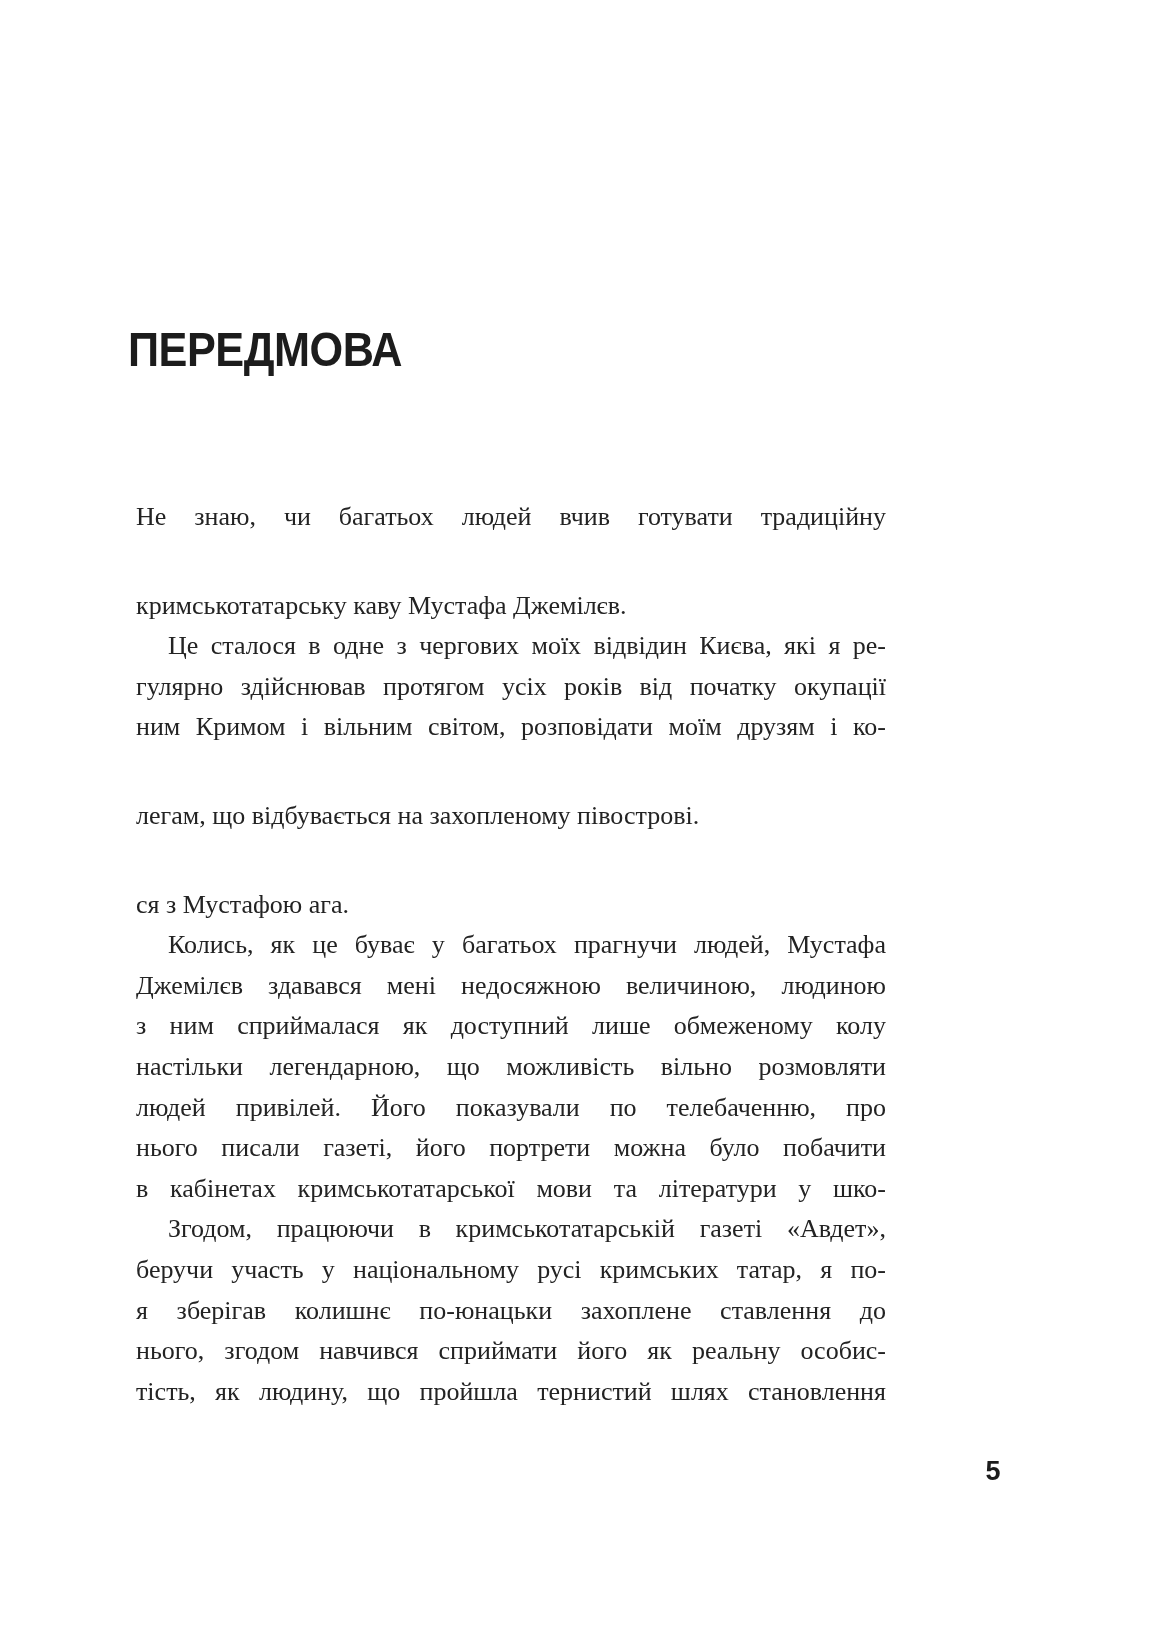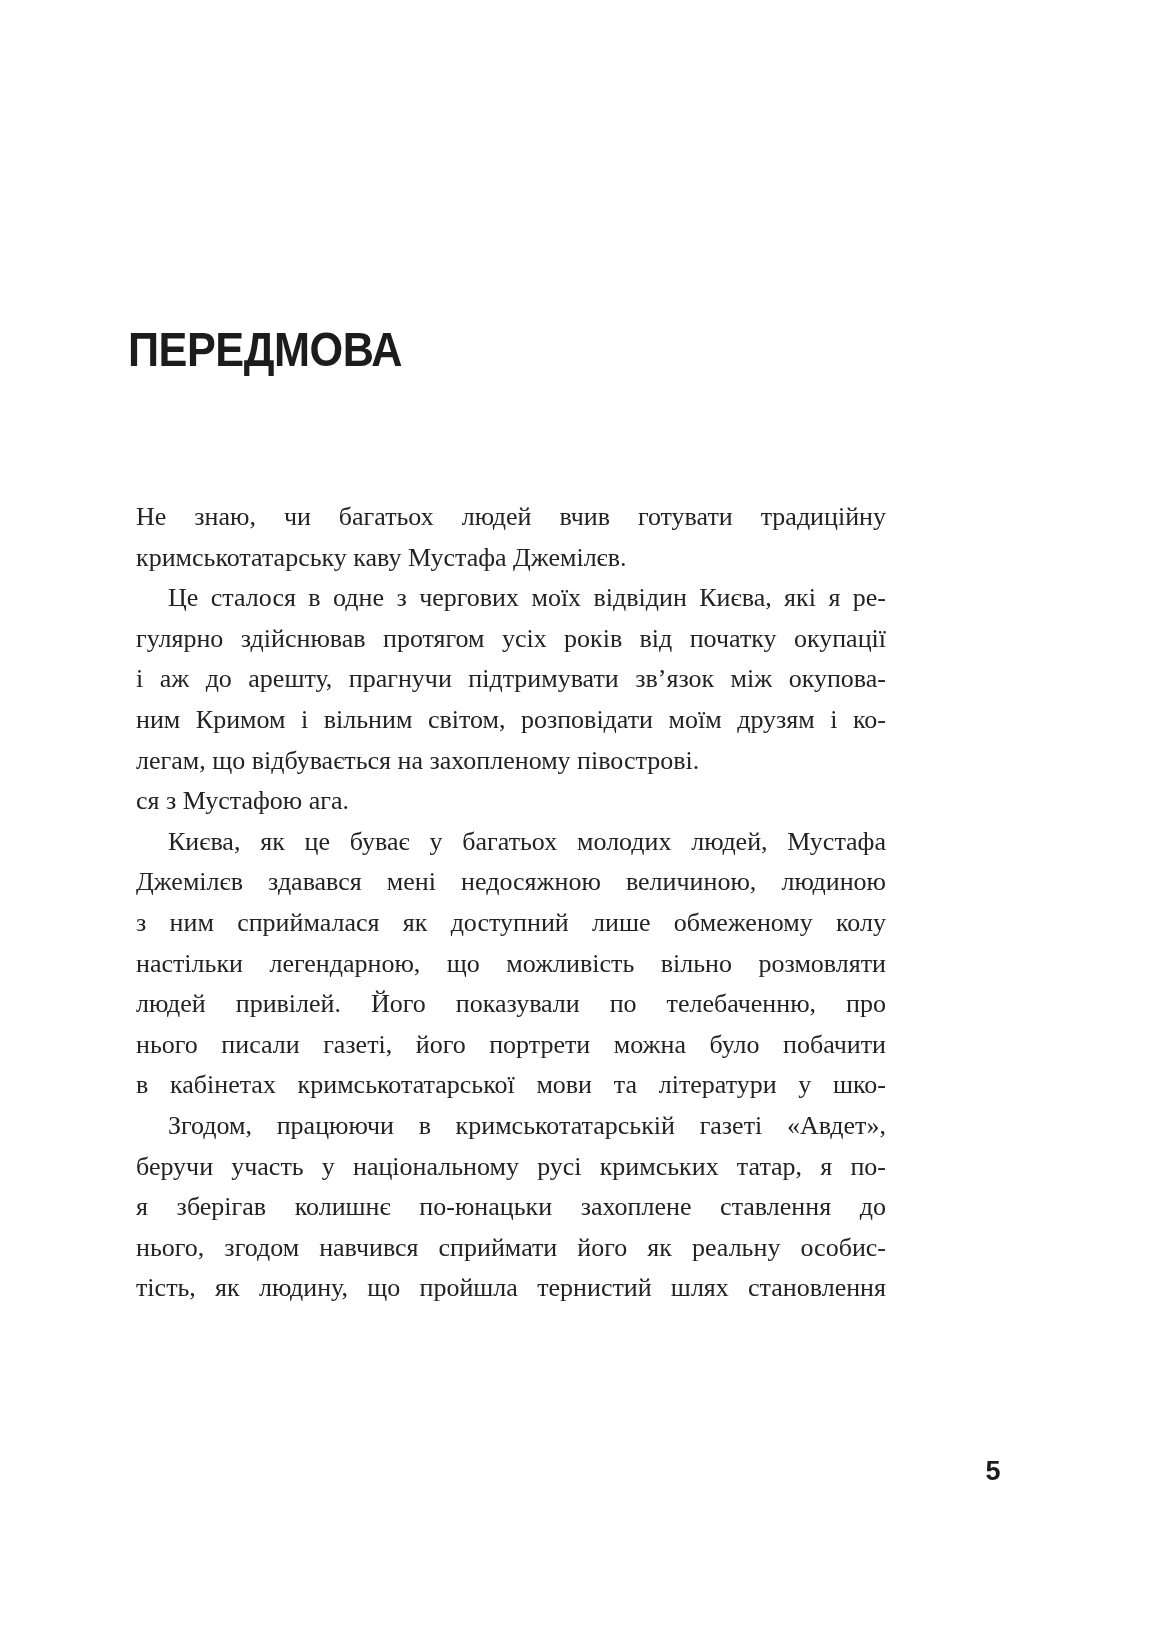--- a/index.html
+++ b/index.html
@@ -43,20 +43,21 @@
     white-space: normal;
   }
   .line.justify {
     text-align: justify;
     text-align-last: justify;
     text-justify: inter-word;
   }
   .line.left {
     text-align: center;
     text-align-last: left;
+    margin-top: 48px;
   }
   .line.indent {
     text-indent: 32px;
   }
   .page-number {
     position: absolute;
     left: 978px;
     top: 1455px;
     width: 30px;
     text-align: center;
@@ -71,25 +72,24 @@
 <body>
 
 <div class="page">
   <h1 class="title">ПЕРЕДМОВА</h1>
 
   <div class="text-block" id="text-block">
       <div class="line justify">Не знаю, чи багатьох людей вчив готувати традиційну</div>
       <div class="line left">кримськотатарську каву Мустафа Джемілєв.</div>
       <div class="line justify indent">Це сталося в одне з чергових моїх відвідин Києва, які я ре-</div>
       <div class="line justify">гулярно здійснював протягом усіх років від початку окупації</div>
-      <div class="line justify">і аж до арешту, прагнучи підтримувати зв’язок між окупова-</div>
       <div class="line justify">ним Кримом і вільним світом, розповідати моїм друзям і ко-</div>
       <div class="line left">легам, що відбувається на захопленому півострові.</div>
       <div class="line left">ся з Мустафою ага.</div>
-      <div class="line justify indent">Києва, як це буває у багатьох молодих людей, Мустафа</div>
+      <div class="line justify indent">Колись, як це буває у багатьох прагнучи людей, Мустафа</div>
       <div class="line justify">Джемілєв здавався мені недосяжною величиною, людиною</div>
       <div class="line justify">з ним сприймалася як доступний лише обмеженому колу</div>
       <div class="line justify">настільки легендарною, що можливість вільно розмовляти</div>
       <div class="line justify">людей привілей. Його показували по телебаченню, про</div>
       <div class="line justify">нього писали газеті, його портрети можна було побачити</div>
       <div class="line justify">в кабінетах кримськотатарської мови та літератури у шко-</div>
       <div class="line justify indent">Згодом, працюючи в кримськотатарській газеті «Авдет»,</div>
       <div class="line justify">беручи участь у національному русі кримських татар, я по-</div>
       <div class="line justify">я зберігав колишнє по-юнацьки захоплене ставлення до</div>
       <div class="line justify">нього, згодом навчився сприймати його як реальну особис-</div>

